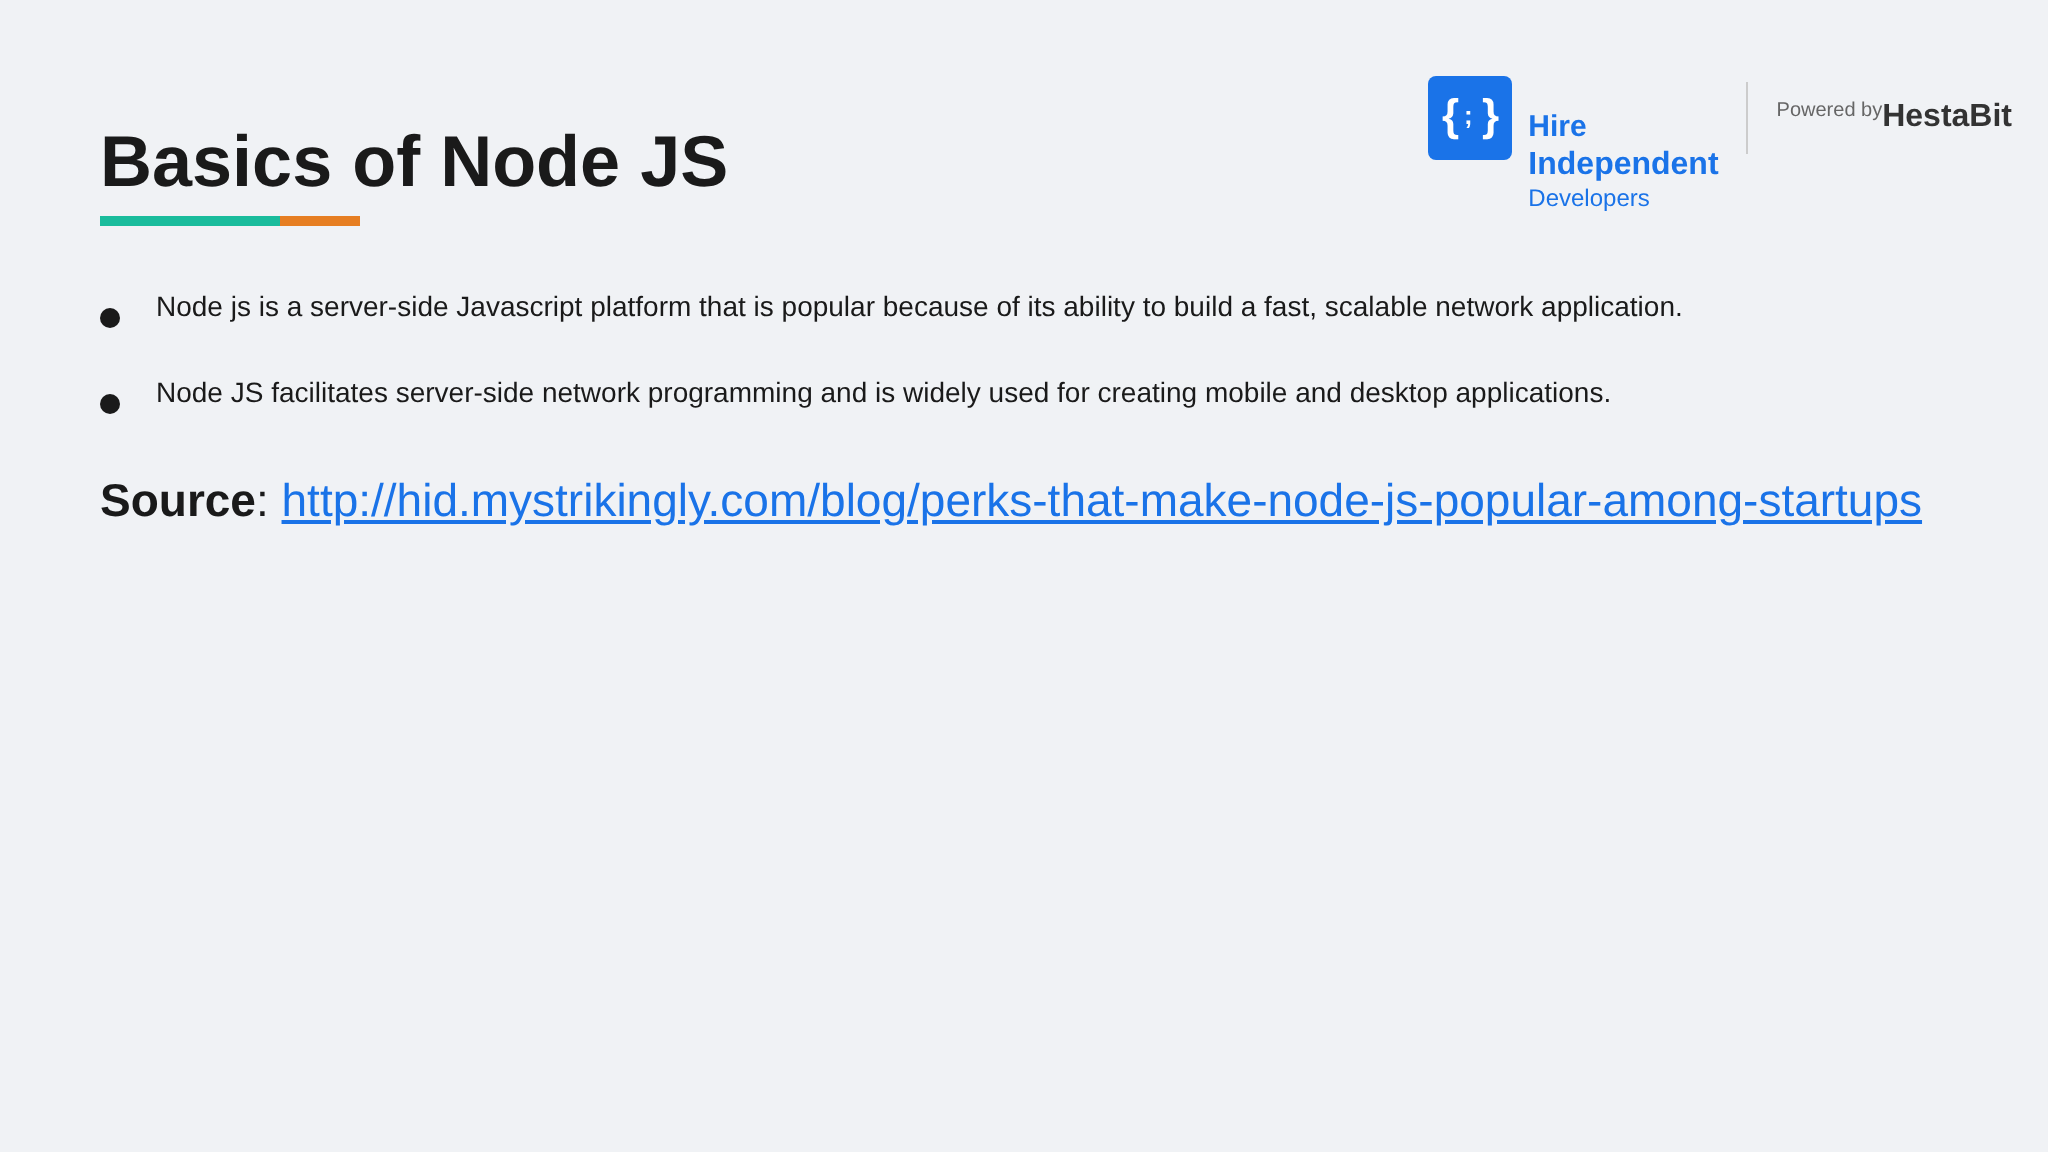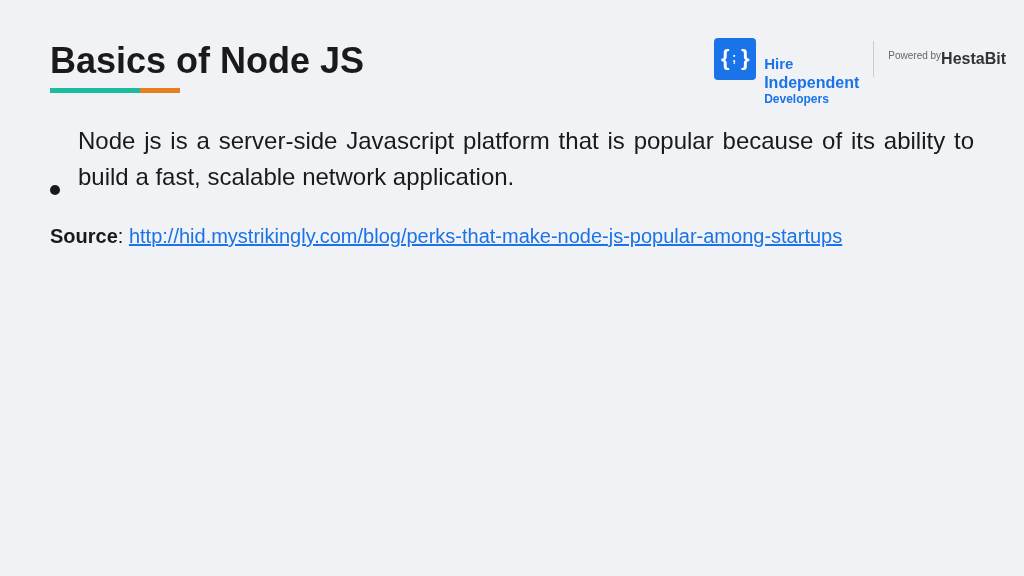--- a/index.html
+++ b/index.html
@@ -46,21 +46,21 @@
 
     .logo-independent {
       font-size: 16px;
       color: #1a73e8;
       font-weight: 600;
     }
 
     .logo-developers {
       font-size: 12px;
       color: #1a73e8;
-      font-weight: 700;
+      font-weight: 400;
     }
 
     .logo-divider {
       width: 1px;
       height: 36px;
       background: #ccc;
       margin: 0 6px;
     }
 
     .logo-powered {
@@ -74,20 +74,21 @@
       font-size: 16px;
       font-weight: bold;
       color: #333;
     }
 
     
     .title {
       font-size: 36px;
       font-weight: bold;
       color: #1a1a1a;
+      margin-top: 20px;
       margin-bottom: 6px;
     }
 
     
     .title-underline {
       display: flex;
       gap: 0;
       margin-bottom: 30px;
     }
 
@@ -107,21 +108,21 @@
     .bullet-list {
       list-style: none;
       padding: 0;
       margin-bottom: 30px;
     }
 
     .bullet-list li {
       display: flex;
       align-items: flex-end;
       margin-bottom: 22px;
-      font-size: 24px;
+      font-size: 14px;
       color: #1a1a1a;
       line-height: 1.5;
       text-align: justify;
     }
 
     .bullet-dot {
       display: inline-block;
       width: 10px;
       height: 10px;
       border-radius: 50%;
@@ -130,21 +131,21 @@
       margin-right: 18px;
       flex-shrink: 0;
     }
 
     .bullet-text {
       flex: 1;
     }
 
     
     .source-section {
-      font-size: 20px;
+      font-size: 23px;
       color: #1a1a1a;
       margin-top: 12px;
     }
 
     .source-label {
       font-weight: bold;
     }
 
     .source-link {
       color: #1a73e8;
@@ -187,20 +188,24 @@
   <div class="title-underline">
     <div class="underline-green"></div>
     <div class="underline-orange"></div>
   </div>
 
   <ul class="bullet-list">
     <li>
       <span class="bullet-dot"></span>
       <span class="bullet-text">Node js is a server-side Javascript platform that is popular because of its ability to build a fast, scalable network application.</span>
     </li>
+    <li>
+      <span class="bullet-dot"></span>
+      <span class="bullet-text">Node JS facilitates server-side network programming and is widely used for creating mobile and desktop applications.</span>
+    </li>
   </ul>
 
   <div class="source-section">
     <span class="source-label">Source</span>:
     <a class="source-link" href="#">http://hid.mystrikingly.com/blog/perks-that-make-node-js-popular-among-startups</a>
   </div>
 
 </div>
 
 </body></html>

